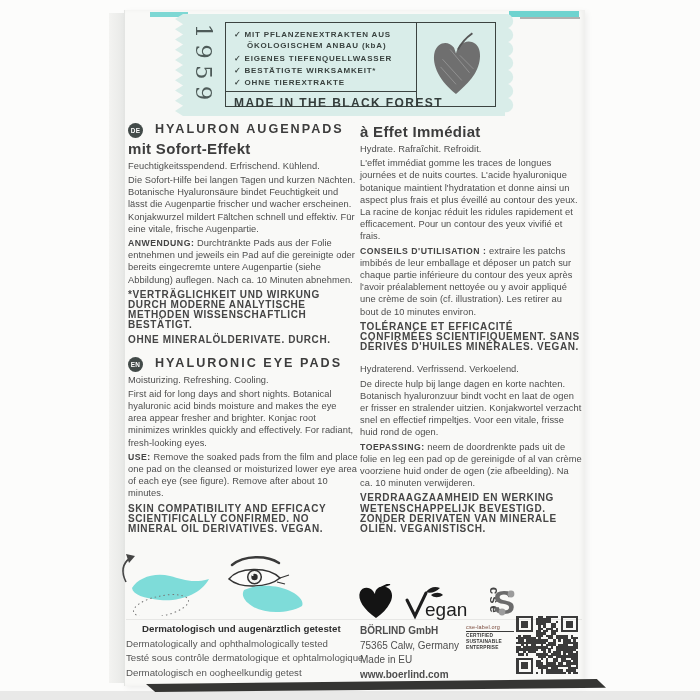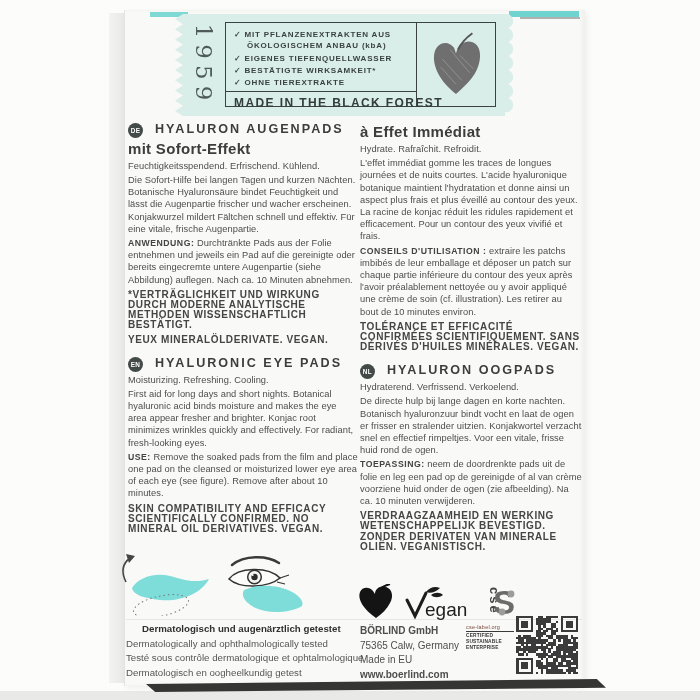--- a/index.html
+++ b/index.html
@@ -128,21 +128,21 @@
     <div class="sec-head">
       <span class="badge">DE</span>
       <div class="sec-title">HYALURON AUGENPADS</div>
       <div class="sec-title"></div>
     </div>
     <div class="sec-sub">mit Sofort-Effekt</div>
     <p class="p">Feuchtigkeitsspendend. Erfrischend. Kühlend.</p>
     <p class="p">Die Sofort-Hilfe bei langen Tagen und kurzen Nächten. Botanische Hyaluronsäure bindet Feuchtigkeit und lässt die Augenpartie frischer und wacher erscheinen. Konjakwurzel mildert Fältchen schnell und effektiv. Für eine vitale, frische Augenpartie.</p>
     <p class="p"><span class="use-label">ANWENDUNG:</span> <span>Durchtränkte Pads aus der Folie entnehmen und jeweils ein Pad auf die gereinigte oder bereits eingecremte untere Augenpartie (siehe Abbildung) auflegen. Nach ca. 10 Minuten abnehmen.</span></p>
     <p class="note">*VERTRÄGLICHKEIT UND WIRKUNG DURCH MODERNE ANALYTISCHE METHODEN WISSENSCHAFTLICH BESTÄTIGT.</p>
-    <p class="note">YEUX MINERALÖLDERIVATE. VEGAN.</p>
+    <p class="note">OHNE MINERALÖLDERIVATE. DURCH.</p>
   </div>
   <div class="section">
     <div class="sec-head">
       <span class="badge">EN</span>
       <div class="sec-title">HYALURONIC EYE PADS</div>
       <div class="sec-title"></div>
     </div>
     <p class="p">Moisturizing. Refreshing. Cooling.</p>
     <p class="p">First aid for long days and short nights. Botanical hyaluronic acid binds moisture and makes the eye area appear fresher and brighter. Konjac root minimizes wrinkles quickly and effectively. For radiant, fresh-looking eyes.</p>
     <p class="p"><span class="use-label">USE:</span> <span>Remove the soaked pads from the film and place one pad on the cleansed or moisturized lower eye area of each eye (see figure). Remove after about 10 minutes.</span></p>
@@ -152,25 +152,20 @@
 
 <div class="col col-right">
   <div class="section">
     <div class="sec-sub">à Effet Immédiat</div>
     <p class="p">Hydrate. Rafraîchit. Refroidit.</p>
     <p class="p">L'effet immédiat gomme les traces de longues journées et de nuits courtes. L'acide hyaluronique botanique maintient l'hydratation et donne ainsi un aspect plus frais et plus éveillé au contour des yeux. La racine de konjac réduit les ridules rapidement et efficacement. Pour un contour des yeux vivifié et frais.</p>
     <p class="p"><span class="use-label">CONSEILS D'UTILISATION :</span> <span>extraire les patchs imbibés de leur emballage et déposer un patch sur chaque partie inférieure du contour des yeux après l'avoir préalablement nettoyée ou y avoir appliqué une crème de soin (cf. illustration). Les retirer au bout de 10 minutes environ.</span></p>
     <p class="note">TOLÉRANCE ET EFFICACITÉ CONFIRMÉES SCIENTIFIQUEMENT. SANS DÉRIVÉS D'HUILES MINÉRALES. VEGAN.</p>
   </div>
   <div class="section">
-    <div class="sec-head">
-      <span class="badge">NL</span>
-      <div class="sec-title">HYALURON OOGPADS</div>
-      <div class="sec-title"></div>
-    </div>
     <p class="p">Hydraterend. Verfrissend. Verkoelend.</p>
     <p class="p">De directe hulp bij lange dagen en korte nachten. Botanisch hyaluronzuur bindt vocht en laat de ogen er frisser en stralender uitzien. Konjakwortel verzacht snel en effectief rimpeltjes. Voor een vitale, frisse huid rond de ogen.</p>
     <p class="p"><span class="use-label">TOEPASSING:</span> <span>neem de doordrenkte pads uit de folie en leg een pad op de gereinigde of al van crème voorziene huid onder de ogen (zie afbeelding). Na ca. 10 minuten verwijderen.</span></p>
     <p class="note">VERDRAAGZAAMHEID EN WERKING WETENSCHAPPELIJK BEVESTIGD. ZONDER DERIVATEN VAN MINERALE OLIËN. VEGANISTISCH.</p>
   </div>
 </div>
 
 <svg class="illu" width="246" height="64" viewBox="0 0 246 64">
   <path fill="none" stroke="#454545" stroke-width="1.6" d="M10,30 C5,20 6,12 14,6"></path>
   <polygon fill="#454545" points="10,2 19,4 13,11"></polygon>

